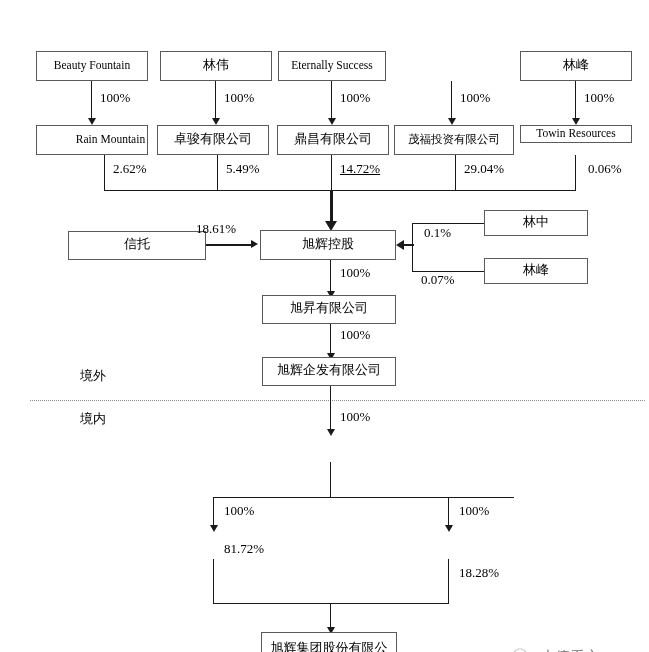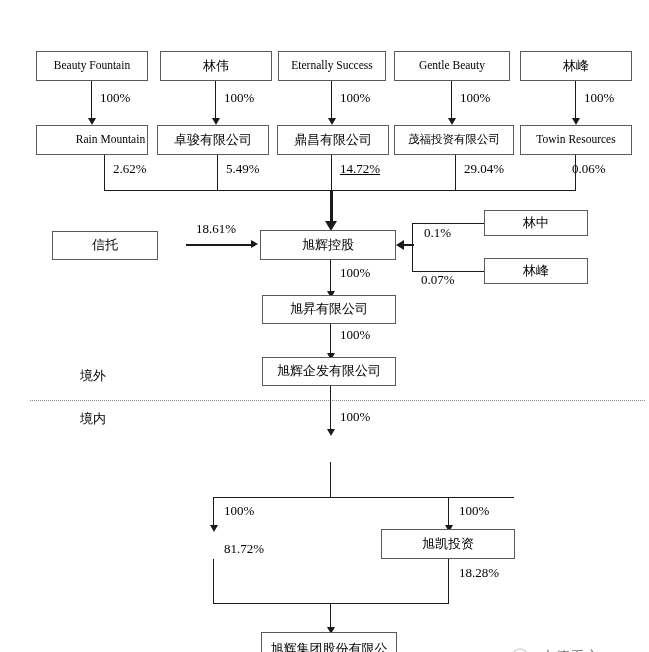--- a/index.html
+++ b/index.html
@@ -23,21 +23,21 @@
     background: #ffffff;
     color: #000000;
     display: flex;
     align-items: center;
     justify-content: center;
     text-align: center;
     line-height: 1.15;
     font-size: 12.5px;
     z-index: 3;
   }
-  .node.cn { font-size: 13px; }
+  .node.cn { font-size: 13px; font-family: Liberation Mono, monospace; }
   .node.sm { font-size: 11.5px; }
   .pct {
     position: absolute;
     font-size: 13px;
     color: #000000;
     white-space: nowrap;
     z-index: 4;
   }
   .zone {
     position: absolute;
@@ -103,21 +103,20 @@
 <body>
 
 <div id="canvas">
 
   <div class="node sm" style="left:36px; top:14px; width:112px; height:30px;">Beauty Fountain</div>
 
   <div class="node cn" style="left:160px; top:14px; width:112px; height:30px;">林伟</div>
 
   <div class="node sm" style="left:278px; top:14px; width:108px; height:30px;">Eternally Success</div>
 
-  <div class="node sm" style="left:394px; top:14px; width:116px; height:30px;">Gentle Beauty</div>
 
   <div class="node cn" style="left:520px; top:14px; width:112px; height:30px;">林峰</div>
 
   <div class="ln v" style="left:91px; top:44px; height:38px;"></div>
   <div class="arw down" style="left:88px; top:81px;"></div>
   <div class="pct" style="left:100px; top:53px;">100%</div>
 
   <div class="ln v" style="left:215px; top:44px; height:38px;"></div>
   <div class="arw down" style="left:212px; top:81px;"></div>
   <div class="pct" style="left:224px; top:53px;">100%</div>
@@ -135,43 +134,43 @@
   <div class="pct" style="left:584px; top:53px;">100%</div>
 
   <div class="node sm" style="left:36px; top:88px; width:112px; height:30px;padding-left:37px;">Rain Mountain</div>
 
   <div class="node cn" style="left:157px; top:88px; width:112px; height:30px;">卓骏有限公司</div>
 
   <div class="node cn" style="left:277px; top:88px; width:112px; height:30px;">鼎昌有限公司</div>
 
   <div class="node sm" style="left:394px; top:88px; width:120px; height:30px;">茂福投资有限公司</div>
 
-  <div class="node sm" style="left:520px; top:88px; width:112px; height:30px;">Towin Resources</div>
+  <div class="node sm" style="left:520px; top:88px; width:112px; height:18px;">Towin Resources</div>
 
   <div class="ln v" style="left:104px; top:118px; height:36px;"></div>
   <div class="pct" style="left:113px; top:124px;">2.62%</div>
 
   <div class="ln v" style="left:217px; top:118px; height:36px;"></div>
   <div class="pct" style="left:226px; top:124px;">5.49%</div>
 
   <div class="ln v" style="left:331px; top:118px; height:36px;"></div>
   <div class="pct" style="left:340px; top:124px;text-decoration:underline;">14.72%</div>
 
   <div class="ln v" style="left:455px; top:118px; height:36px;"></div>
   <div class="pct" style="left:464px; top:124px;">29.04%</div>
 
   <div class="ln v" style="left:575px; top:118px; height:36px;"></div>
-  <div class="pct" style="left:572px; top:124px;">0.06%</div>
+  <div class="pct" style="left:588px; top:124px;">0.06%</div>
 
   <div class="ln h" style="left:104px; top:153px; width:472px;"></div>
 
   <div class="ln thick v" style="left:330px; top:153px; height:33px;"></div>
   <div class="arw down big" style="left:325px; top:184px;"></div>
 
-  <div class="node cn" style="left:52px; top:194px; width:106px; height:29px;">信托</div>
+  <div class="node cn" style="left:68px; top:194px; width:138px; height:29px;">信托</div>
 
   <div class="ln med h" style="left:186px; top:207px; width:66px;"></div>
   <div class="arw right" style="left:251px; top:203px;"></div>
   <div class="pct" style="left:196px; top:184px;">18.61%</div>
 
   <div class="node cn" style="left:260px; top:193px; width:136px; height:30px;">旭辉控股</div>
 
   <div class="node cn" style="left:484px; top:173px; width:104px; height:26px;">林中</div>
 
   <div class="node cn" style="left:484px; top:221px; width:104px; height:26px;">林峰</div>
@@ -213,21 +212,20 @@
 
   <div class="ln v" style="left:213px; top:460px; height:30px;"></div>
   <div class="arw down" style="left:210px; top:488px;"></div>
   <div class="pct" style="left:224px; top:466px;">100%</div>
 
   <div class="ln v" style="left:448px; top:460px; height:30px;"></div>
   <div class="arw down" style="left:445px; top:488px;"></div>
   <div class="pct" style="left:459px; top:466px;">100%</div>
 
 
-  <div class="node cn" style="left:381px; top:492px; width:134px; height:30px;">旭凯投资</div>
 
   <div class="ln v" style="left:213px; top:522px; height:44px;"></div>
   <div class="pct" style="left:224px; top:504px;">81.72%</div>
 
   <div class="ln v" style="left:448px; top:522px; height:44px;"></div>
   <div class="pct" style="left:459px; top:528px;font-family:Liberation Serif, serif;">18.28%</div>
 
   <div class="ln h" style="left:213px; top:566px; width:236px;"></div>
   <div class="ln v" style="left:330px; top:566px; height:26px;"></div>
   <div class="arw down" style="left:327px; top:590px;"></div>

